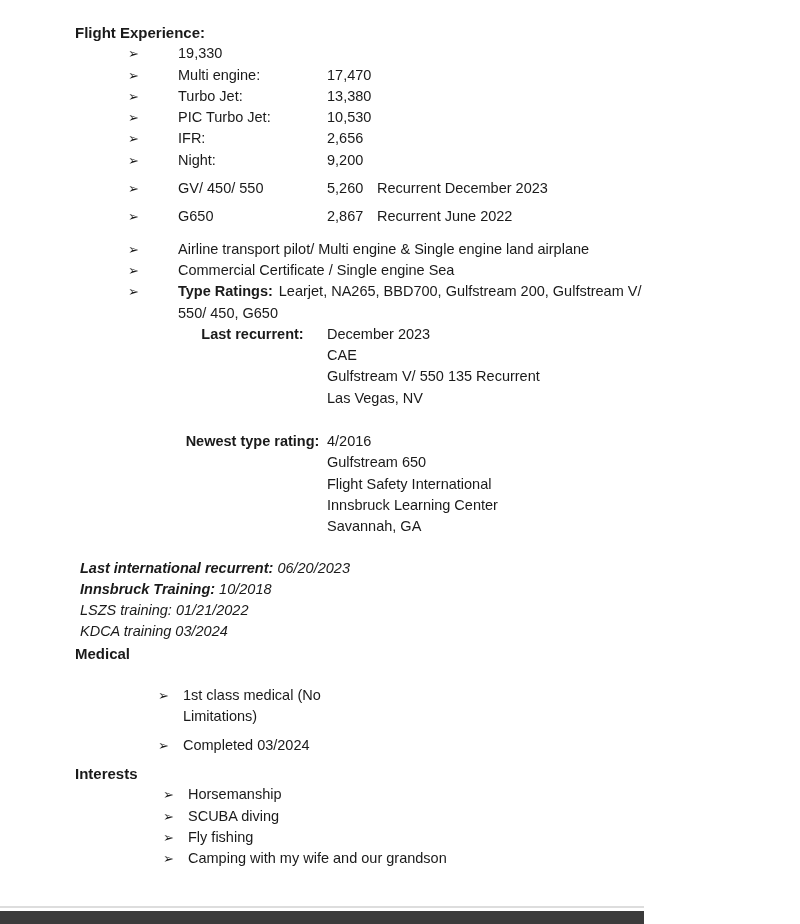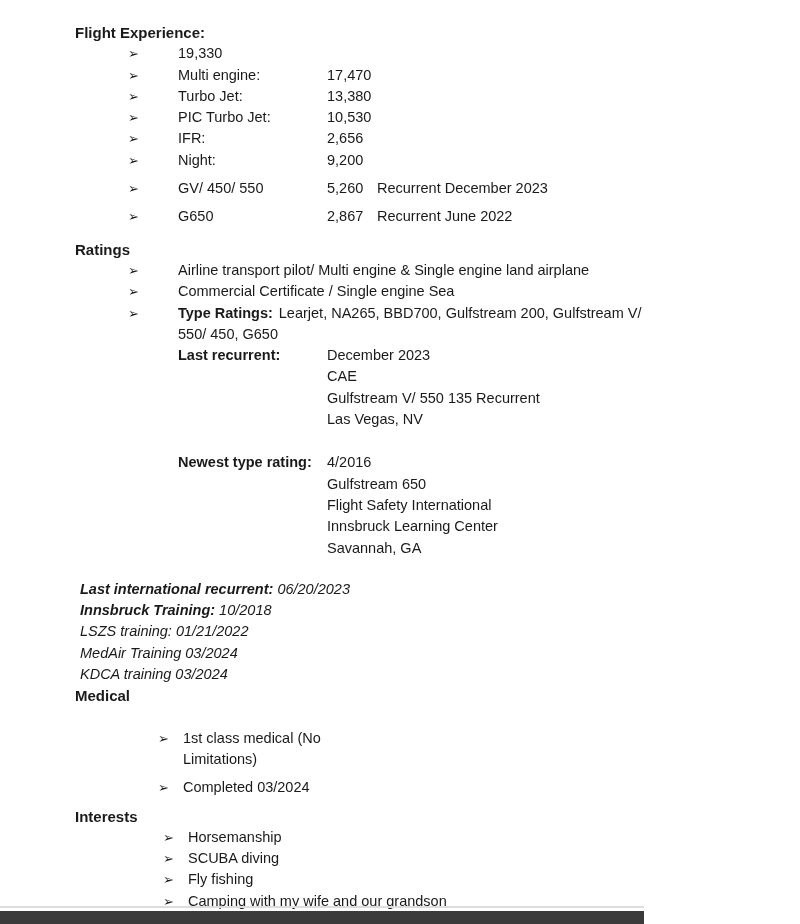--- a/index.html
+++ b/index.html
@@ -41,21 +41,21 @@
   .gap-20 { height: 20px; }
   .gap-21 { height: 21px; }
   .gap-22 { height: 22px; }
 
   
   .rt-row  { padding-left: 128px; }
   .rt-text { max-width: 565px; }
   .bold    { font-weight: bold; }
 
   .sub-block { padding-left: 178px; display: flex; align-items: flex-start; }
-  .sub-label { width: 149px; flex: 0 0 149px; font-weight: bold; }
+  .sub-label { width: 149px; flex: 0 0 149px; font-weight: bold; text-align: center; }
   .sub-lines { flex: 1 1 auto; }
 
   .train-line { padding-left: 80px; font-style: italic; }
   .train-line .val { margin-left: 4px; }
   .inline-val { margin-left: 6px; font-weight: normal; }
 
   
   .med-row { padding-left: 158px; }
   .med-wrap { width: 150px; }
   .int-row { padding-left: 163px; }
@@ -123,21 +123,20 @@
     </div>
     <div class="gap-7"></div>
     <div class="row fe-row">
       <span class="bullet">➢</span>
       <span class="fe-label">G650</span>
       <span class="fe-value">2,867</span>
       <span class="fe-note">Recurrent June 2022</span>
     </div>
 
     <div class="gap-11"></div>
-    <div class="section-heading">Ratings</div>
 
     <div class="row rt-row">
       <span class="bullet">➢</span>
       <span class="rt-text">Airline transport pilot/ Multi engine &amp; Single engine land airplane</span>
     </div>
     <div class="row rt-row">
       <span class="bullet">➢</span>
       <span class="rt-text">Commercial Certificate / Single engine Sea</span>
     </div>
     <div class="row rt-row">
@@ -164,21 +163,20 @@
         <div>Flight Safety International</div>
         <div>Innsbruck Learning Center</div>
         <div>Savannah, GA</div>
       </div>
     </div>
 
     <div class="gap-20"></div>
     <div class="train-line"><span class="bold">Last international recurrent:</span><span class="val">06/20/2023</span></div>
     <div class="train-line"><span class="bold">Innsbruck Training:</span><span class="val">10/2018</span></div>
     <div class="train-line"><span>LSZS training: 01/21/2022</span></div>
-    <div class="train-line"><span>MedAir Training 03/2024</span></div>
     <div class="train-line"><span>KDCA training 03/2024</span></div>
 
     <div class="section-heading">Medical</div>
     <div class="gap-21"></div>
     <div class="row med-row">
       <span class="bullet-tight">➢</span>
       <span class="med-wrap">1st class medical (No Limitations)</span>
     </div>
     <div class="gap-7"></div>
     <div class="row med-row">

